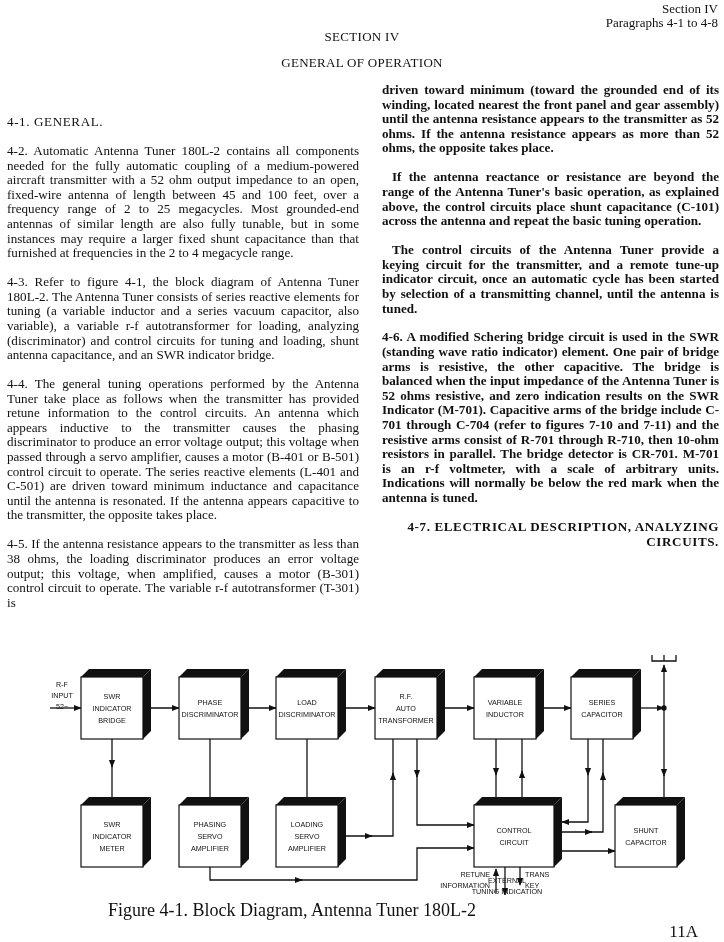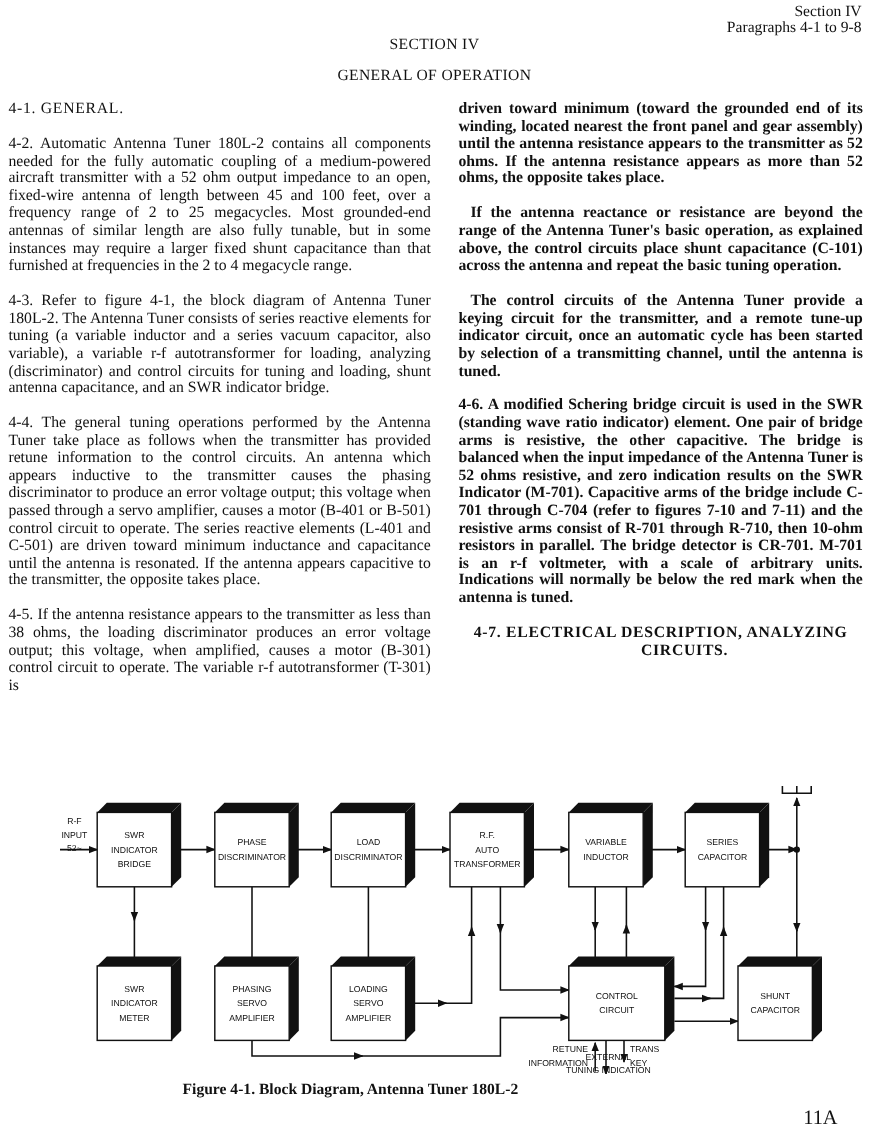--- a/index.html
+++ b/index.html
@@ -1,38 +1,38 @@
 <!DOCTYPE html>
 <html><head>
 <meta charset="utf-8">
 <style>
   html, body { margin: 0; padding: 0; background: #fff; }
   body { width: 724px; height: 942px; position: relative; overflow: hidden;
          font-family: "Liberation Serif", "DejaVu Serif", serif; color: #111; }
   .hdr-right { position: absolute; right: 6px; top: 2px; text-align: right; font-size: 13px; line-height: 14px; }
   .title { position: absolute; left: 0; width: 724px; text-align: center; font-size: 13px; letter-spacing: 0.3px; }
   .col { position: absolute; top: 83px; width: 352px; font-size: 13.1px; line-height: 14.6px; text-align: justify; }
-  .col.left { left: 7px; }
+  .col.left { left: 7px; margin-top: 32px; }
   .col.right { left: 382px; width: 337px; font-weight: bold; }
   .col p { margin: 0 0 14.4px 0; }
   .col p.indent { text-indent: 10px; }
   .col p.heading { letter-spacing: 0.6px; }
-  .col p.hang { padding-left: 40px; text-indent: -40px; text-align: center; }
+  .col p.hang { padding-left: 40px; text-indent: -40px; text-align: right; }
   .diagram { position: absolute; left: 0; top: 655px; width: 724px; height: 240px; }
   .diagram svg text { font-family: "Liberation Sans", "DejaVu Sans", sans-serif; font-size: 7.2px; fill: #111; }
-  .caption { position: absolute; top: 900px; left: 0; width: 584px; text-align: center; font-size: 13px; font-weight: bold; }
+  .caption { position: absolute; top: 900px; left: 0; width: 584px; text-align: center; font-size: 18px; }
   .footer-left { position: absolute; left: 3px; top: 922px; font-size: 13px; margin-top: 40px; }
   .footer-right { position: absolute; right: 26px; top: 922px; font-size: 17px; }
 </style>
 </head>
 <body>
 
 <div class="hdr-right">
   <div>Section IV</div>
-  <div>Paragraphs 4-1 to 9-8</div>
+  <div>Paragraphs 4-1 to 4-8</div>
 </div>
 <div class="title" style="top:29px">SECTION IV</div>
 <div class="title" style="top:55px">GENERAL OF OPERATION</div>
 
 <div class="col left" id="col-left">
     <p class="heading">4-1.  GENERAL.</p>
     <p class="">4-2.  Automatic Antenna Tuner 180L-2 contains all components needed for the fully automatic coupling of a medium-powered aircraft transmitter with a 52 ohm output impedance to an open, fixed-wire antenna of length between 45 and 100 feet, over a frequency range of 2 to 25 megacycles.  Most grounded-end antennas of similar length are also fully tunable, but in some instances may require a larger fixed shunt capacitance than that furnished at frequencies in the 2 to 4 megacycle range.</p>
     <p class="">4-3.  Refer to figure 4-1, the block diagram of Antenna Tuner 180L-2.  The Antenna Tuner consists of series reactive elements for tuning (a variable inductor and a series vacuum capacitor, also variable), a variable r-f autotransformer for loading, analyzing (discriminator) and control circuits for tuning and loading, shunt antenna capacitance, and an SWR indicator bridge.</p>
     <p class="">4-4.  The general tuning operations performed by the Antenna Tuner take place as follows when the transmitter has provided retune information to the control circuits.  An antenna which appears inductive to the transmitter causes the phasing discriminator to produce an error voltage output; this voltage when passed through a servo amplifier, causes a motor (B-401 or B-501) control circuit to operate. The series reactive elements (L-401 and C-501) are driven toward minimum inductance and capacitance until the antenna is resonated.  If the antenna appears capacitive to the transmitter, the opposite takes place.</p>
     <p class="">4-5.  If the antenna resistance appears to the transmitter as less than 38 ohms, the loading discriminator produces an error voltage output; this voltage, when amplified, causes a motor (B-301) control circuit to operate.  The variable r-f autotransformer (T-301) is</p>

